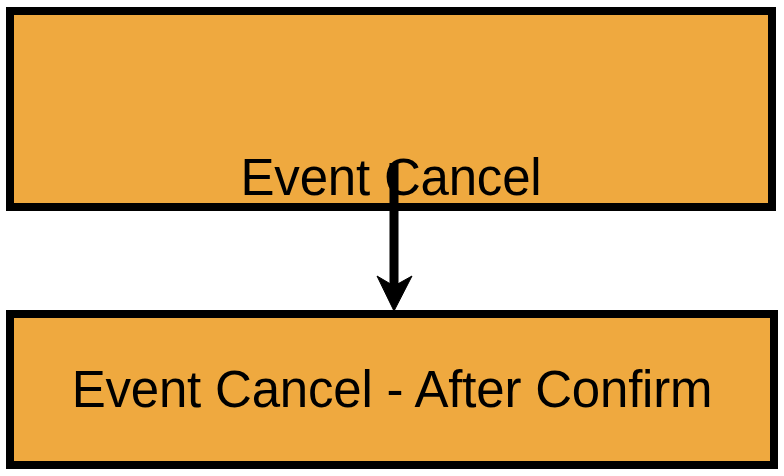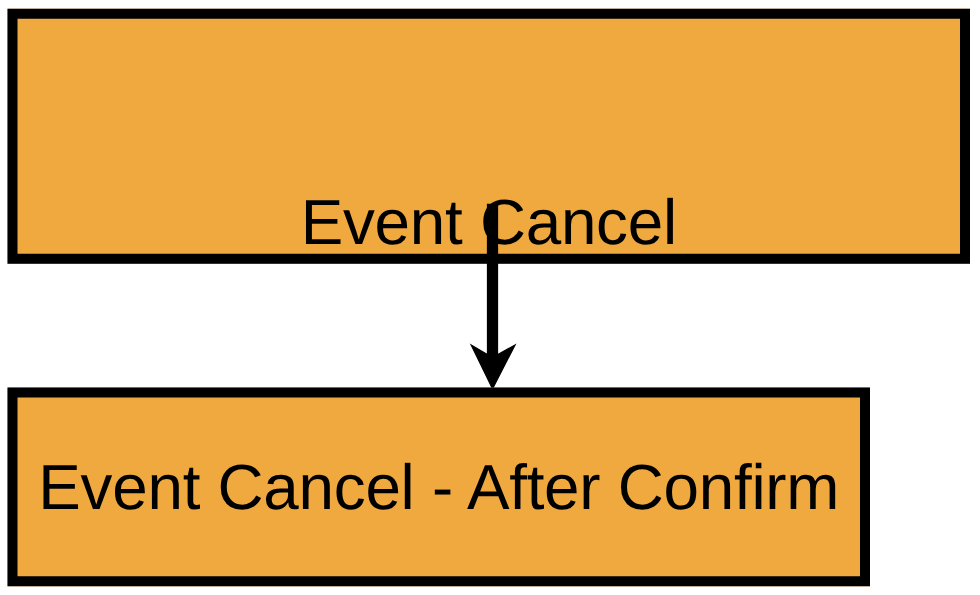--- a/index.html
+++ b/index.html
@@ -48,21 +48,21 @@
     left: 6px;
     top: 7px;
     width: 770px;
     height: 204px;
     align-items: flex-end;
   }
 
   #node-event-cancel-after-confirm {
     left: 6px;
     top: 310px;
-    width: 690px;
+    width: 772px;
     height: 159px;
   }
 
   #edge-layer {
     position: absolute;
     left: 0;
     top: 0;
     width: 784px;
     height: 476px;
     pointer-events: none;

